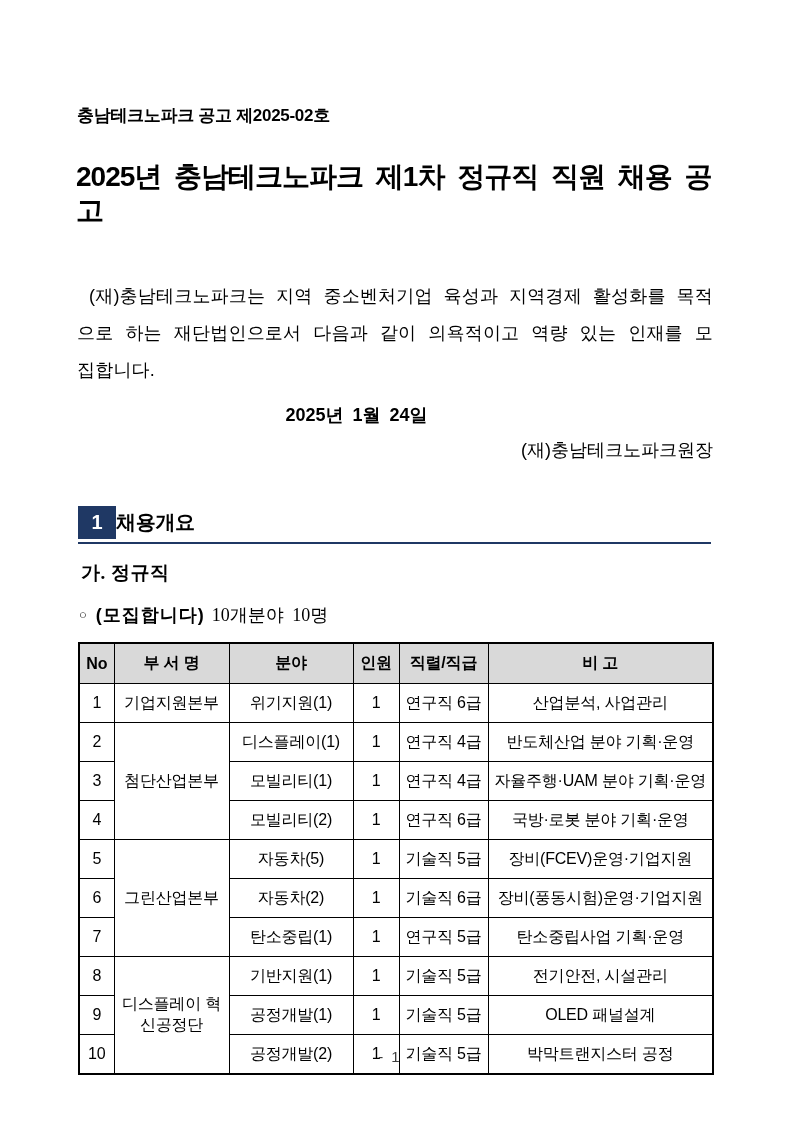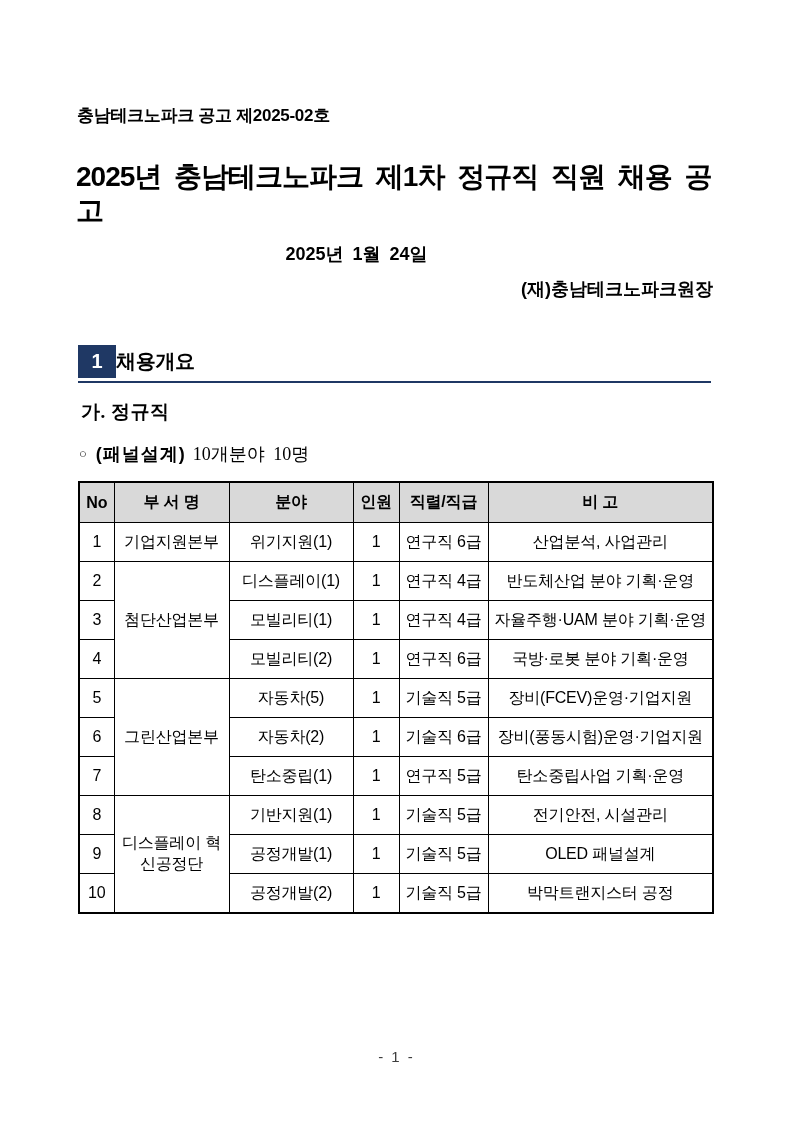--- a/index.html
+++ b/index.html
@@ -41,21 +41,21 @@
     margin: 14px 80px 0 0;
     text-align: center;
     font-size: 18px;
     font-weight: bold;
     word-spacing: 4px;
   }
   .sig-line {
     margin: 11px 80px 0 12px;
     text-align: right;
     font-size: 18px;
-    font-weight: bold;
+    font-weight: normal;
   }
   .section-header {
     margin: 44px 82px 0 78px;
     border-bottom: 2px solid #1f3864;
     padding-bottom: 3px;
     display: flex;
     align-items: center;
   }
   .section-num-box {
     width: 38px;
@@ -141,33 +141,34 @@
 </style>
 </head>
 <body>
 
 <div class="page">
 
   <div class="doc-number">충남테크노파크 공고 제2025-02호</div>
 
   <h1 class="title">2025년 충남테크노파크 제1차 정규직 직원 채용 공고</h1>
 
+  <p class="intro">(재)충남테크노파크는 지역 중소벤처기업 육성과 지역경제 활성화를 목적으로 하는 재단법인으로서 다음과 같이 의욕적이고 역량 있는 인재를 모집합니다.</p>
 
   <div class="date-line">2025년 1월 24일</div>
   <div class="sig-line">(재)충남테크노파크원장</div>
 
   <div class="section-header">
     <div class="section-num-box">1</div>
     <div class="section-title">채용개요</div>
   </div>
 
   <div class="subsection">가. 정규직</div>
 
   <div class="bullet-line">
-    <span class="bullet-marker">○</span><span class="bullet-label">(패널설계)</span><span class="bullet-text">10개분야 10명</span>
+    <span class="bullet-marker">○</span><span class="bullet-label">(모집합니다)</span><span class="bullet-text">10개분야 10명</span>
   </div>
 
   <table class="recruit">
     <colgroup>
       <col class="c-no">
         <col class="c-dept">
         <col class="c-field">
         <col class="c-count">
         <col class="c-grade">
         <col class="c-note">

